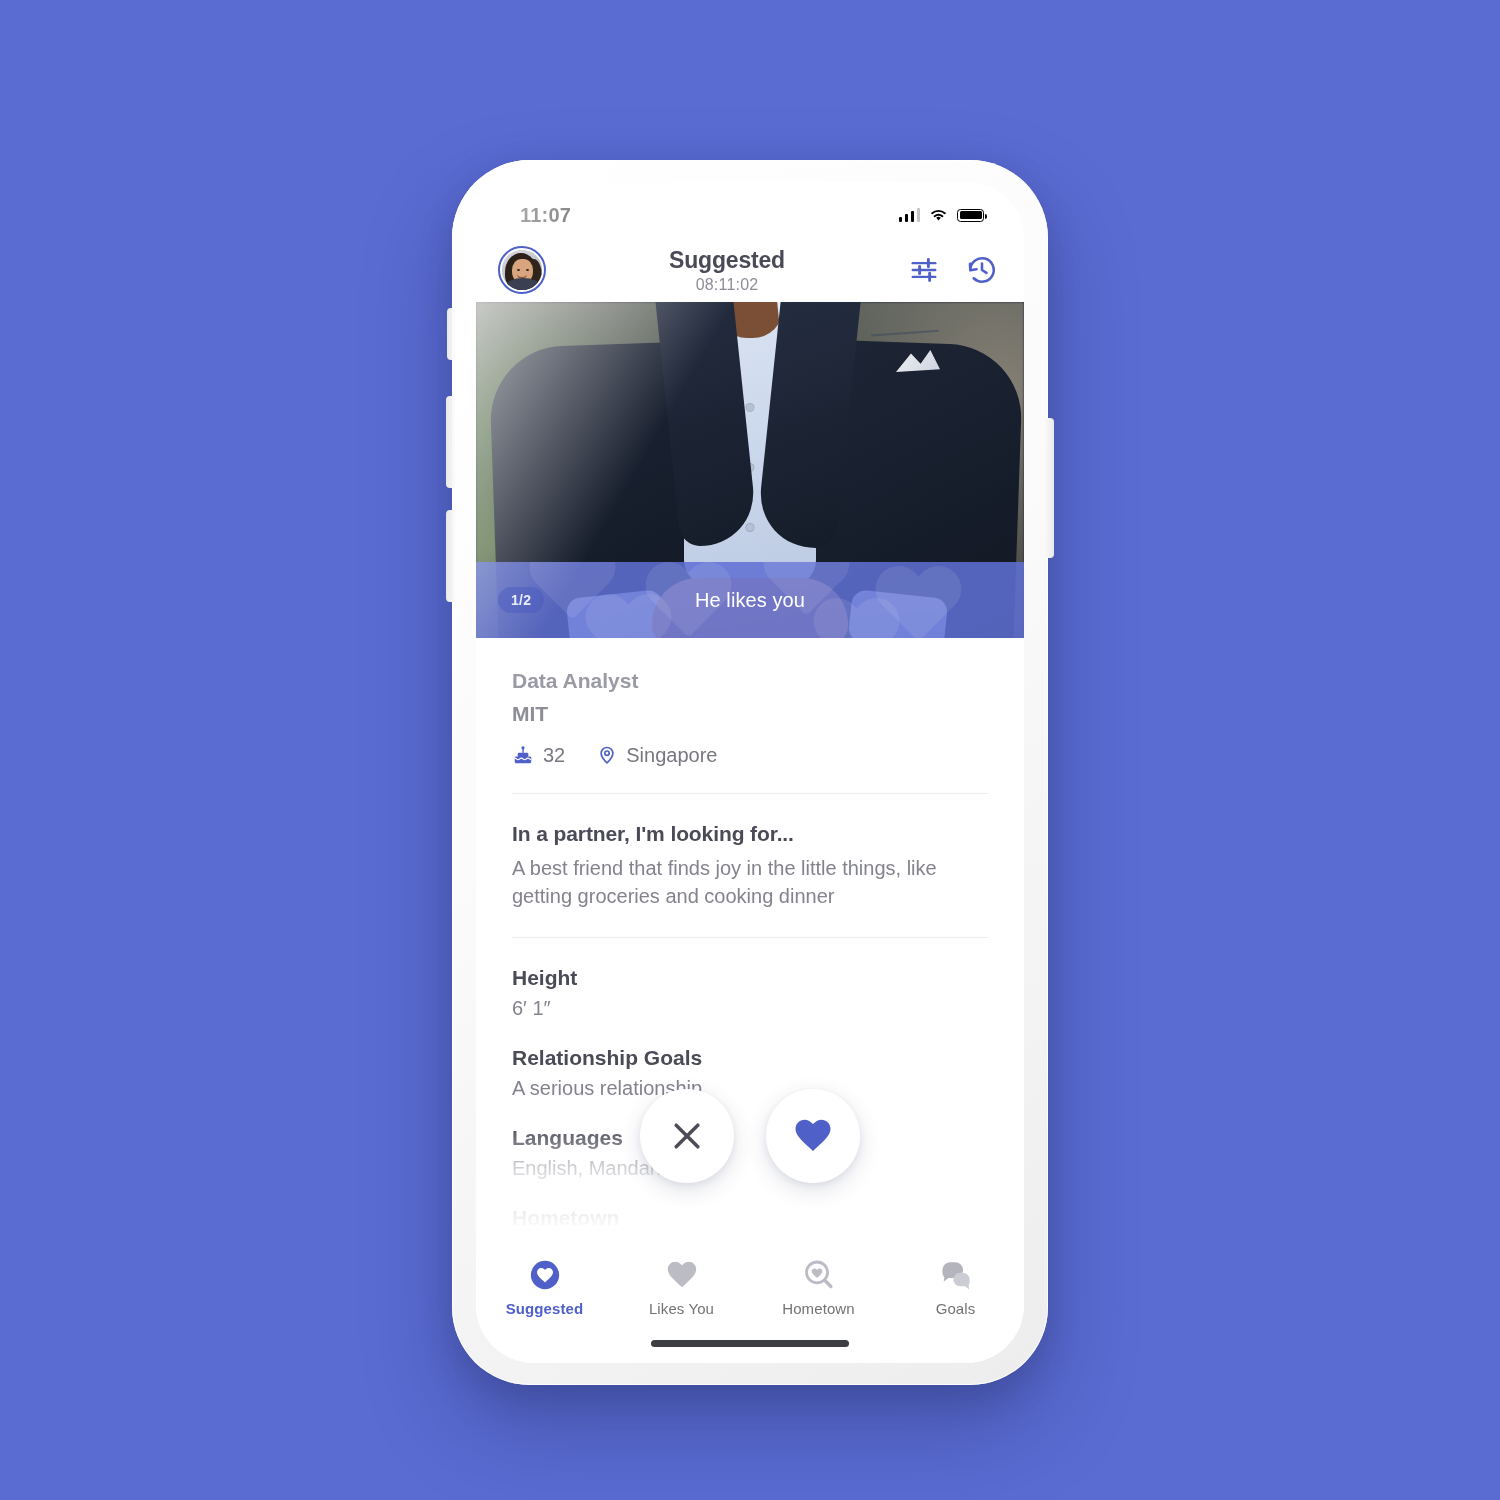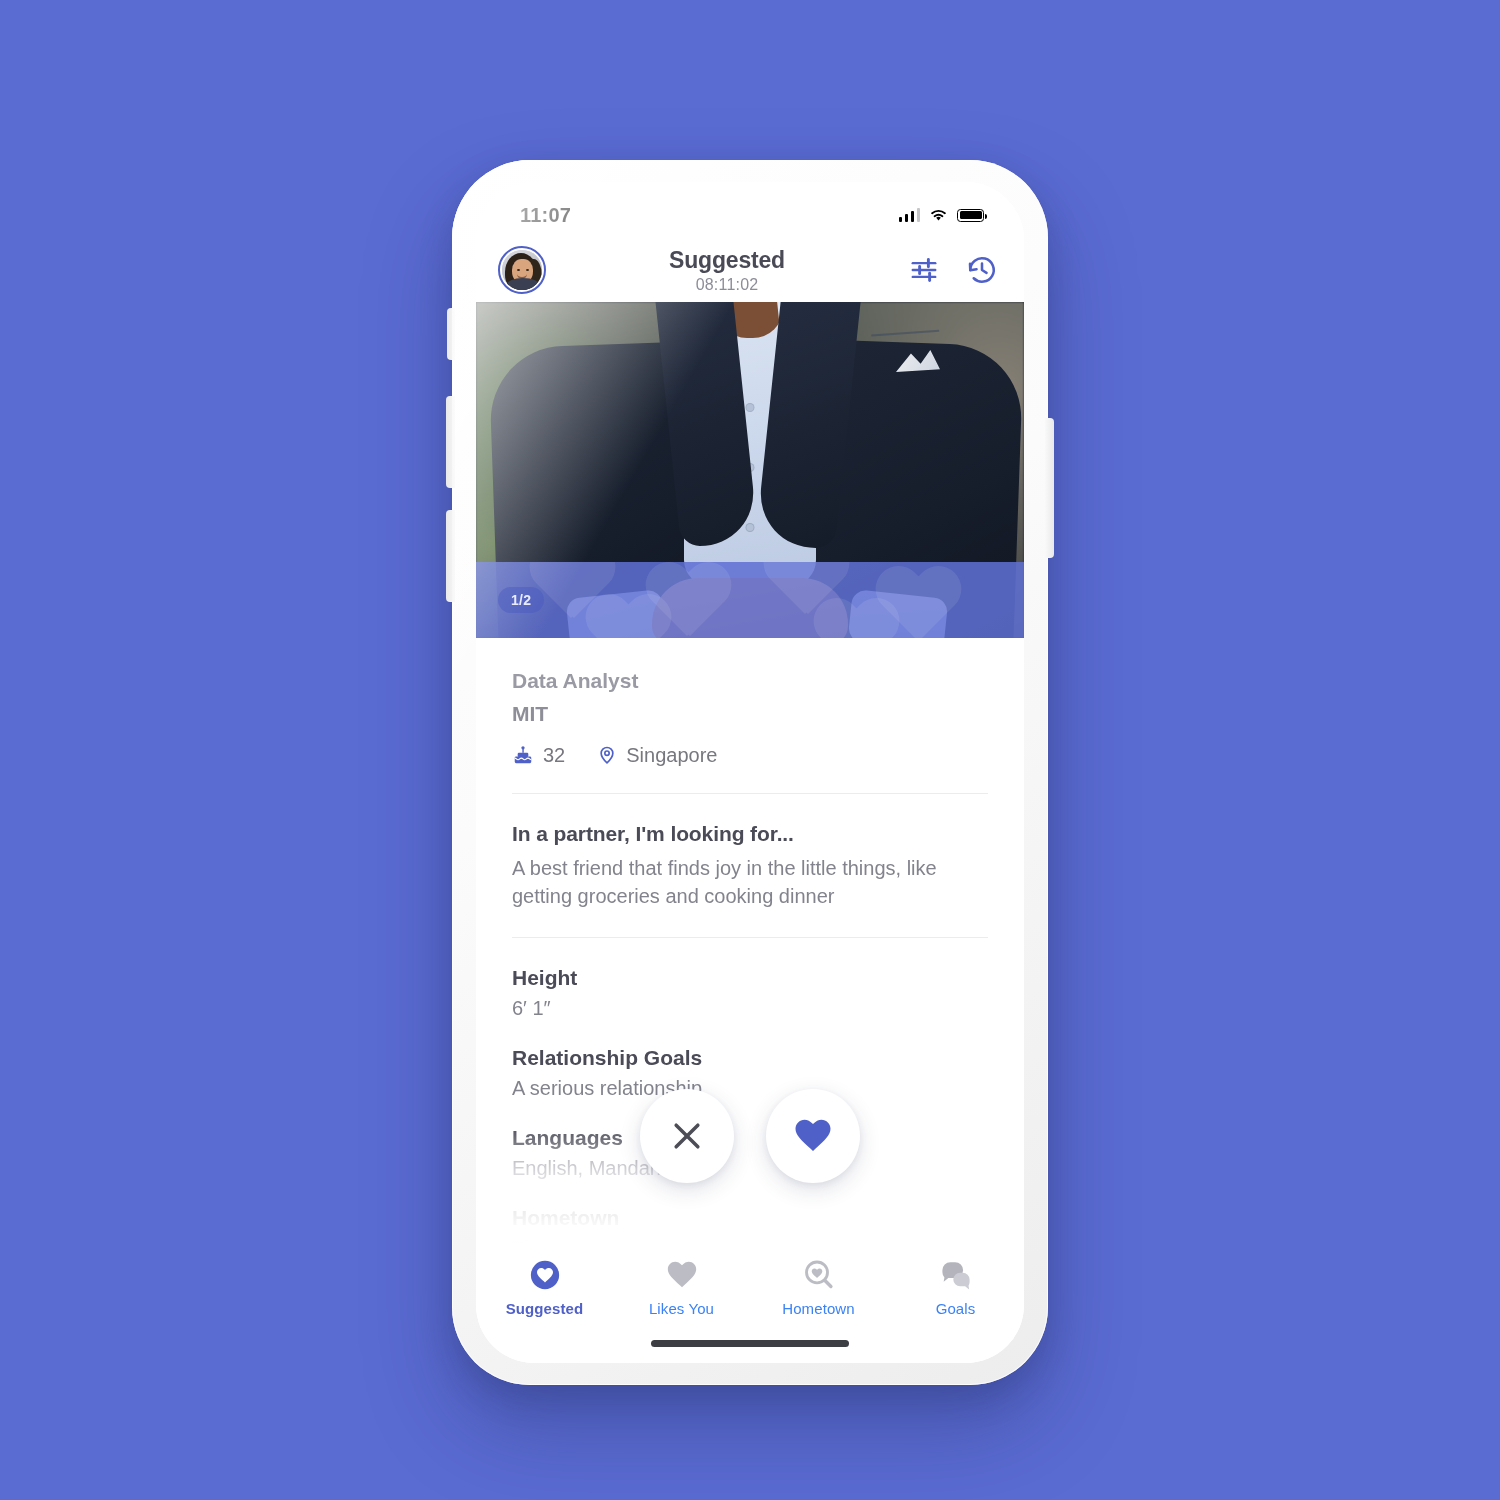--- a/index.html
+++ b/index.html
@@ -307,21 +307,21 @@
     display: flex;
     align-items: flex-start;
     padding-top: 14px;
     position: relative;
     z-index: 6;
   }
   .nav-item {
     flex: 1;
     display: flex; flex-direction: column; align-items: center; gap: 9px;
   }
-  .nav-label { font-size: 15px; color: #3b82f6; letter-spacing: 0.1px; }
+  .nav-label { font-size: 15px; color: #737373; letter-spacing: 0.1px; }
   .nav-item.active .nav-label { color: #4f60c8; font-weight: bold; }
   .nav-icon { height: 32px; display:flex; align-items:center; justify-content:center; }
 
   .home-indicator {
     position: absolute; left: 50%; transform: translateX(-50%);
     bottom: 16px; width: 198px; height: 7px; border-radius: 4px; background: #3d3d44;
   }
 </style>
 </head>
 <body>
@@ -419,20 +419,21 @@
         <div class="likes-banner">
           <div class="banner-hearts">
             <div class="heart-deco" style="left:52px;  top:-16px;"></div>
             <div class="heart-deco" style="left:168px; top:2px;"></div>
             <div class="heart-deco" style="left:286px; top:-20px;"></div>
             <div class="heart-deco" style="left:398px; top:6px;"></div>
             <div class="heart-deco" style="left:108px; top:34px;"></div>
             <div class="heart-deco" style="left:336px; top:38px;"></div>
           </div>
           <div class="page-pill">1/2</div>
+          <div class="banner-text">He likes you</div>
         </div>
       </div>
 
       <div class="content">
         <div class="content-inner">
 
           <div class="sec">
             <div class="job">Data Analyst</div>
             <div class="school">MIT</div>
             <div class="meta-row">

